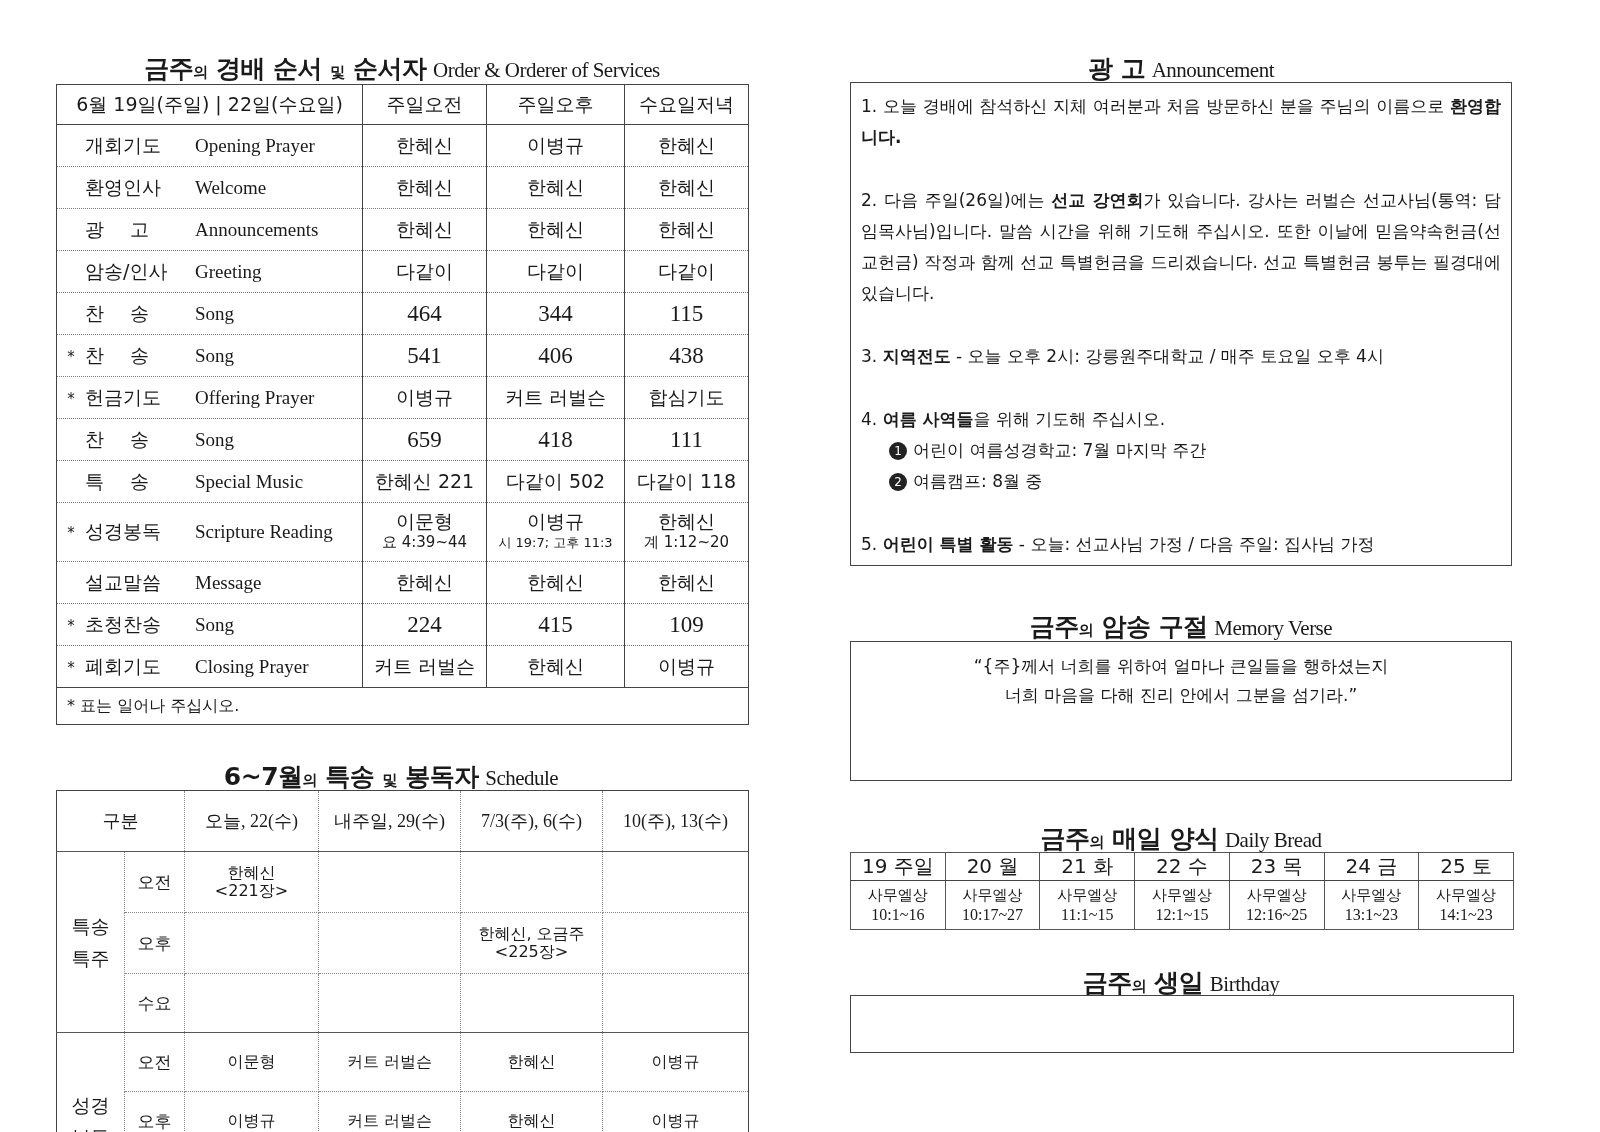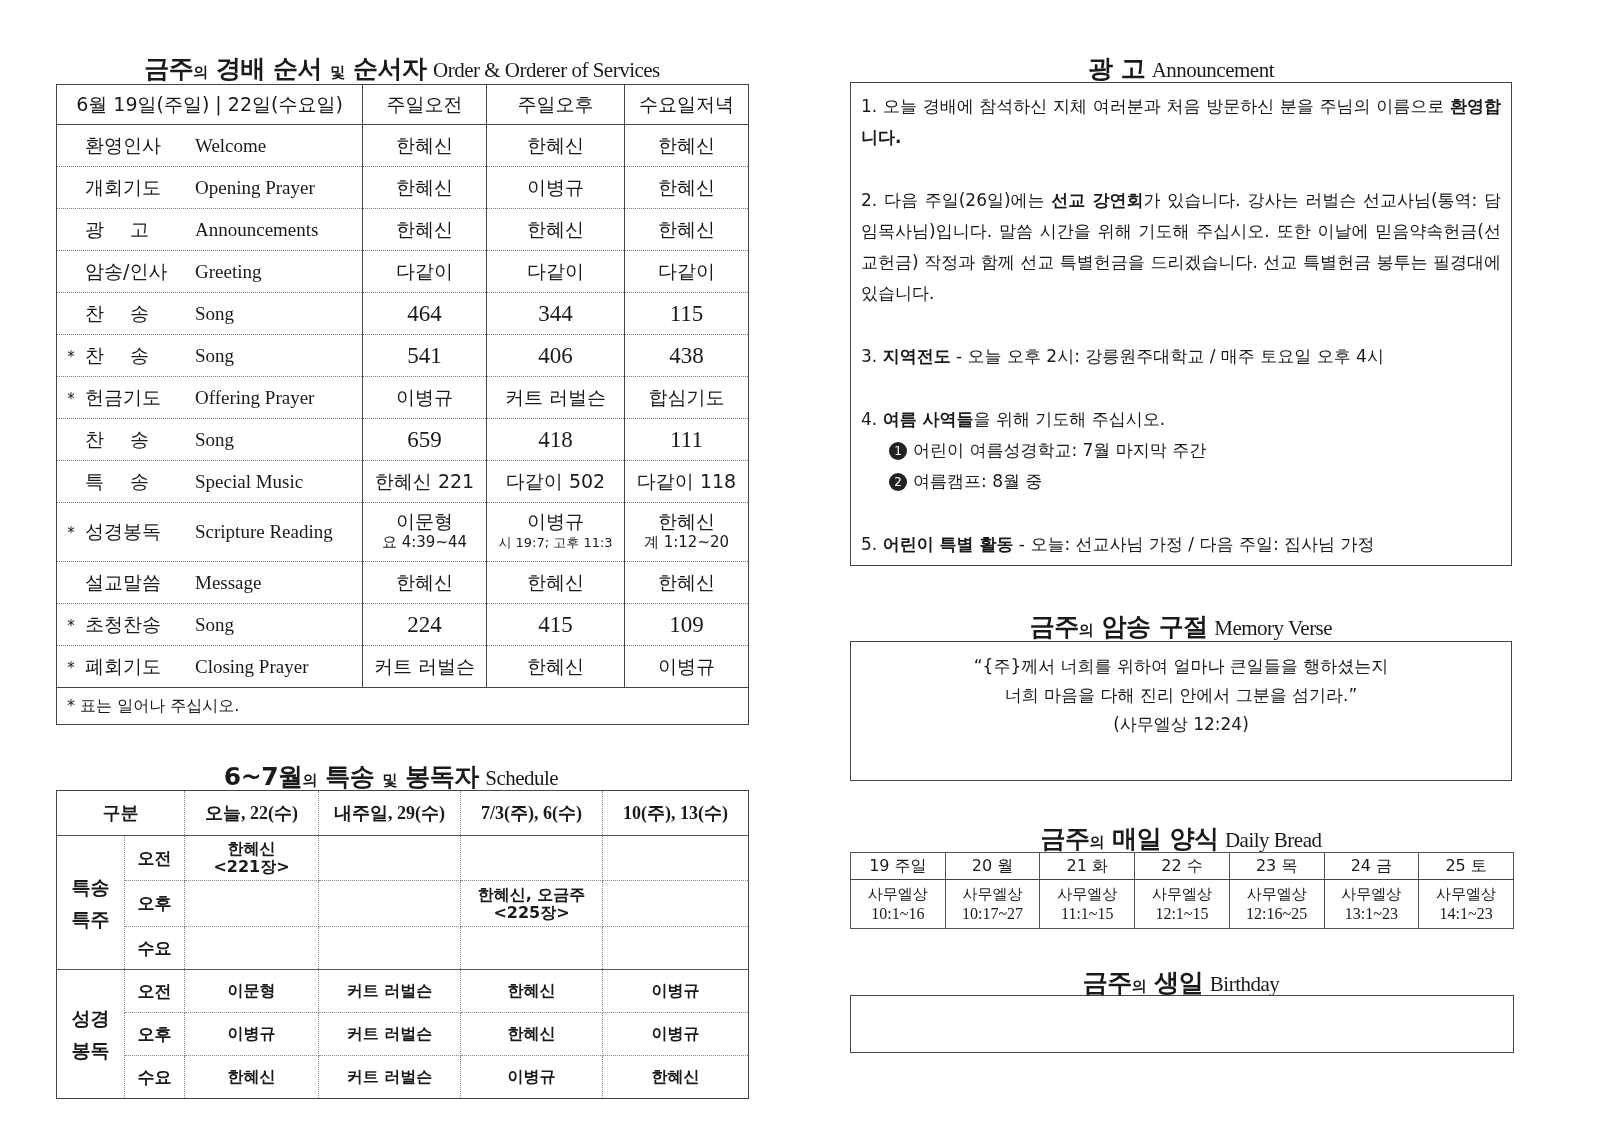--- a/index.html
+++ b/index.html
@@ -34,22 +34,22 @@
   #order td.lab .en { font-family: "Liberation Serif", serif; font-size: 19px; }
   #order td.num { font-family: "Liberation Serif", serif; font-size: 23px; }
   #order td.scr { line-height: 21px; }
   #order td.scr .ref { font-size: 15px; display: block; font-family: "DejaVu Sans", sans-serif; }
   #order td.foot { text-align: left; padding-left: 10px; font-size: 16px; border-bottom: none; height: 36px; }
   #order tr.lastrow td { border-bottom: 1.5px solid #444; }
 
   
   #sched { left: 56px; top: 790px; width: 692px; border: 1.5px solid #444; }
   #sched td, #sched th {
-    border: 1px dotted #888; padding: 4px; text-align: center;
-    font-family: "DejaVu Sans", sans-serif; font-size: 16px; font-weight: bold;
+    border: 1px dotted #888; padding: 12px; text-align: center;
+    font-family: "DejaVu Sans", sans-serif; font-size: 16px; font-weight: normal;
     height: 34px;
   }
   #sched thead th { height: 36px; border-bottom: 1.5px solid #555; font-family: "Liberation Serif", "DejaVu Sans", serif; font-size: 18px; }
   #sched td.group { font-size: 19px; line-height: 32px; border-right: 1px dotted #888; }
   #sched td.sub { font-size: 17px; }
   #sched td.two { line-height: 18px; font-size: 16px; }
   #sched tr.sep td { border-top: 1.5px solid #555; }
 
   
   #ann-box {
@@ -68,21 +68,21 @@
     left: 850px; top: 641px; width: 662px; height: 140px;
     border: 1.5px solid #444; box-sizing: border-box; text-align: center;
     font-family: "DejaVu Sans", sans-serif; font-size: 17px; line-height: 29px; padding-top: 10px;
   }
 
   #bread { left: 850px; top: 852px; width: 664px; border: 1.5px solid #444; }
   #bread th, #bread td {
     border: 1px solid #555; padding: 0; text-align: center; font-weight: normal;
     font-family: "DejaVu Sans", sans-serif;
   }
-  #bread th { height: 26px; font-size: 16px; border-bottom: 1.5px solid #444; }
+  #bread th { height: 26px; font-size: 20px; border-bottom: 1.5px solid #444; }
   #bread td { height: 48px; font-size: 15px; line-height: 20px; }
   #bread td .ref { font-family: "Liberation Serif", serif; font-size: 16px; display: block; }
 
   #bday-box { left: 850px; top: 995px; width: 664px; height: 58px; border: 1.5px solid #444; box-sizing: border-box; }
 </style>
 </head>
 <body>
 
 <div class="abs title" style="left:56px; top:52px; width:692px;">
   <span class="ko">금주</span><span class="small">의</span><span class="ko"> 경배 순서 </span><span class="small">및</span><span class="ko"> 순서자</span>
@@ -99,29 +99,29 @@
   <thead>
     <tr>
       <th>6월 19일(주일) | 22일(수요일)</th>
       <th>주일오전</th>
       <th>주일오후</th>
       <th>수요일저녁</th>
     </tr>
   </thead>
   <tbody>
     <tr>
+      <td class="lab"><span class="star"></span><span class="ko">개회기도</span><span class="en">Opening Prayer</span></td>
+      <td>한혜신</td>
+      <td>이병규</td>
+      <td>한혜신</td>
+    </tr>
+    <tr>
       <td class="lab"><span class="star"></span><span class="ko">환영인사</span><span class="en">Welcome</span></td>
       <td>한혜신</td>
       <td>한혜신</td>
-      <td>한혜신</td>
-    </tr>
-    <tr>
-      <td class="lab"><span class="star"></span><span class="ko">개회기도</span><span class="en">Opening Prayer</span></td>
-      <td>한혜신</td>
-      <td>이병규</td>
       <td>한혜신</td>
     </tr>
     <tr>
       <td class="lab"><span class="star"></span><span class="ko spread">광고</span><span class="en">Announcements</span></td>
       <td>한혜신</td>
       <td>한혜신</td>
       <td>한혜신</td>
     </tr>
     <tr>
       <td class="lab"><span class="star"></span><span class="ko">암송/인사</span><span class="en">Greeting</span></td>
@@ -276,21 +276,20 @@
   <p class="nogap"><span>5. </span><b>어린이 특별 활동</b><span> - 오늘: 선교사님 가정 / 다음 주일: 집사님 가정</span></p>
 </div>
 
 <div class="abs title" style="left:850px; top:610px; width:662px;">
   <span class="ko">금주</span><span class="small">의</span><span class="ko"> 암송 구절</span>
   <span class="en">Memory Verse</span>
 </div>
 <div id="verse-box" class="abs">
   <div>“{주}께서 너희를 위하여 얼마나 큰일들을 행하셨는지</div>
   <div>너희 마음을 다해 진리 안에서 그분을 섬기라.”</div>
-  <div>(사무엘상 12:24)</div>
 </div>
 
 <div class="abs title" style="left:850px; top:822px; width:662px;">
   <span class="ko">금주</span><span class="small">의</span><span class="ko"> 매일 양식</span>
   <span class="en">Daily Bread</span>
 </div>
 <table id="bread" class="abs">
   <thead>
     <tr>
       <th>19 주일</th>

